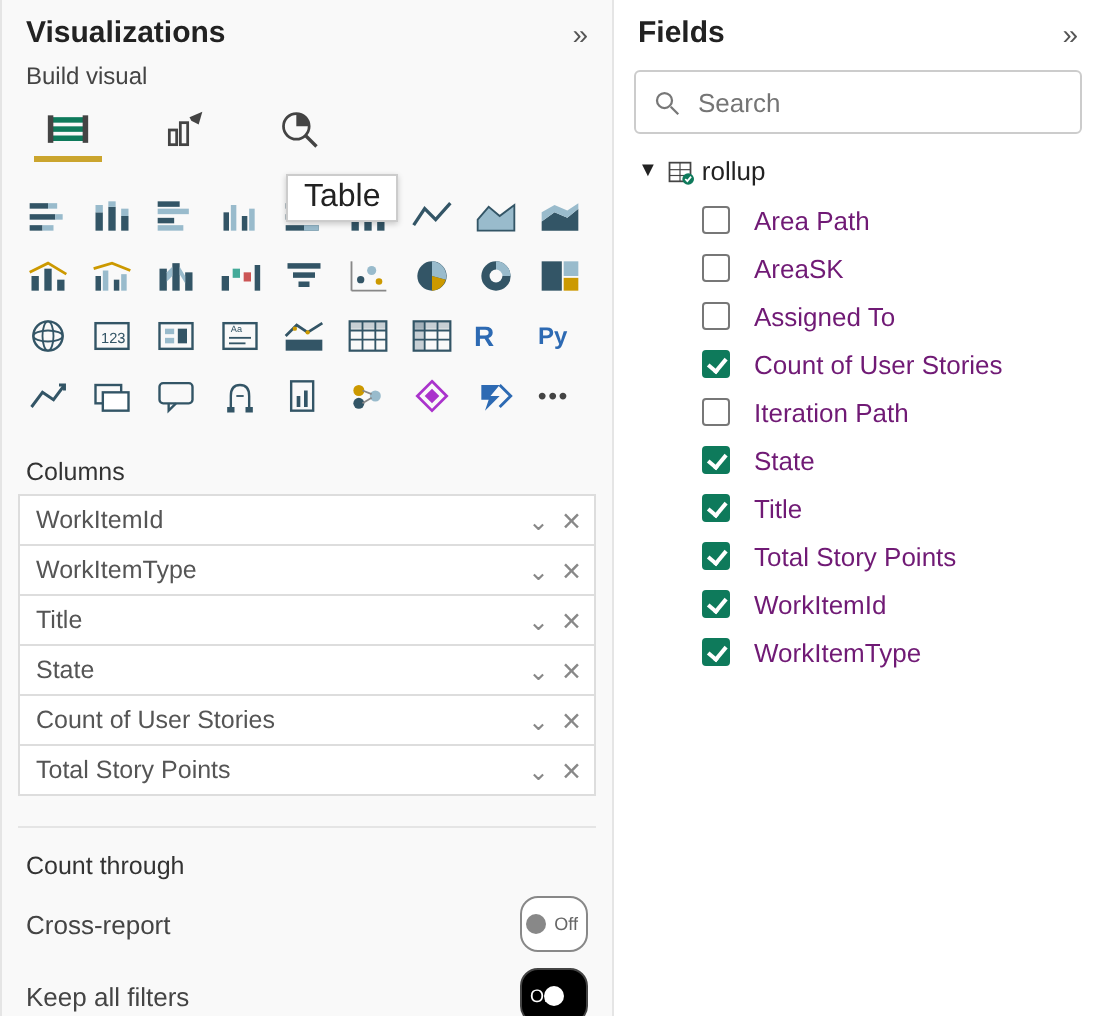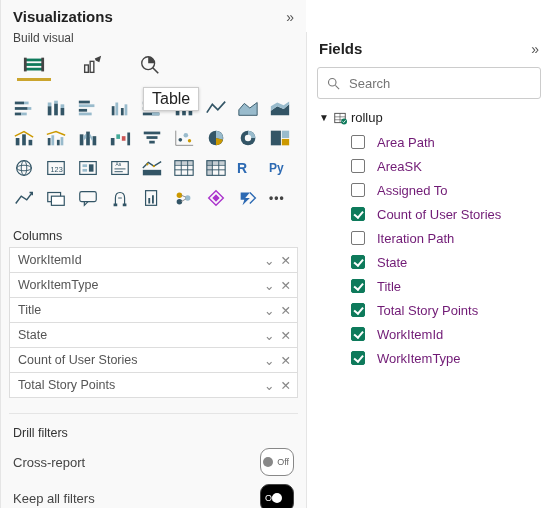--- a/index.html
+++ b/index.html
@@ -1,20 +1,20 @@
 <!DOCTYPE html>
 <html><head>
 <meta charset="utf-8">
 <style>
   * { box-sizing: border-box; }
   body { margin:0; font-family: "Segoe UI", Arial, sans-serif; font-size:13px; color:#222; background:#fff; width:551px; }
   .root { display:flex; height:508px; }
   .pane { border-left:1px solid #e5e5e5; display:flex; flex-direction:column; }
   .pane.viz { width:306px; background:#f9f9f9; }
-  .pane.fields { flex:1; background:#fff;margin-top:32px; }
+  .pane.fields { flex:1; background:#fff; }
   .pane-header { display:flex; align-items:center; justify-content:space-between; padding:8px 12px 4px 12px; }
   .pane-header h1 { font-size:15px; font-weight:600; margin:0; }
   .chev-right { font-size:14px; color:#555; cursor:pointer; }
   .subhead { padding:2px 12px 6px 12px; font-size:12px; color:#444; }
   .tabrow { display:flex; gap:24px; padding:0 16px 8px 16px; align-items:center; }
   .tabbtn { width:34px; height:30px; display:flex; align-items:center; justify-content:center; cursor:pointer; border-bottom:3px solid transparent; }
   .tabbtn.active { border-bottom-color:#cba52e; }
   .icon18 { width:22px; height:22px; }
   .viz-grid { display:grid; grid-template-columns:repeat(9, 28px); gap:4px 4px; padding:6px 12px 12px 12px; position:relative; }
   .viz-cell { width:28px; height:26px; display:flex; align-items:center; justify-content:flex-start; cursor:pointer; border-radius:2px; }
@@ -395,21 +395,21 @@
       <div class="well">
           <span>Total Story Points</span>
           <span class="well-actions">
             <span>⌄</span>
             <span>✕</span>
           </span>
         </div>
     </div>
 
     <div class="divider"></div>
-    <div class="section-label">Drill filters</div>
+    <div class="section-label">Count through</div>
     <div class="drill-row">
       <span>Cross-report</span>
       <div class="toggle">
           <span class="knob"></span>
           <span class="lbl">Off</span>
         </div>
     </div>
     <div class="drill-row">
       <span>Keep all filters</span>
       <div class="toggle on">

